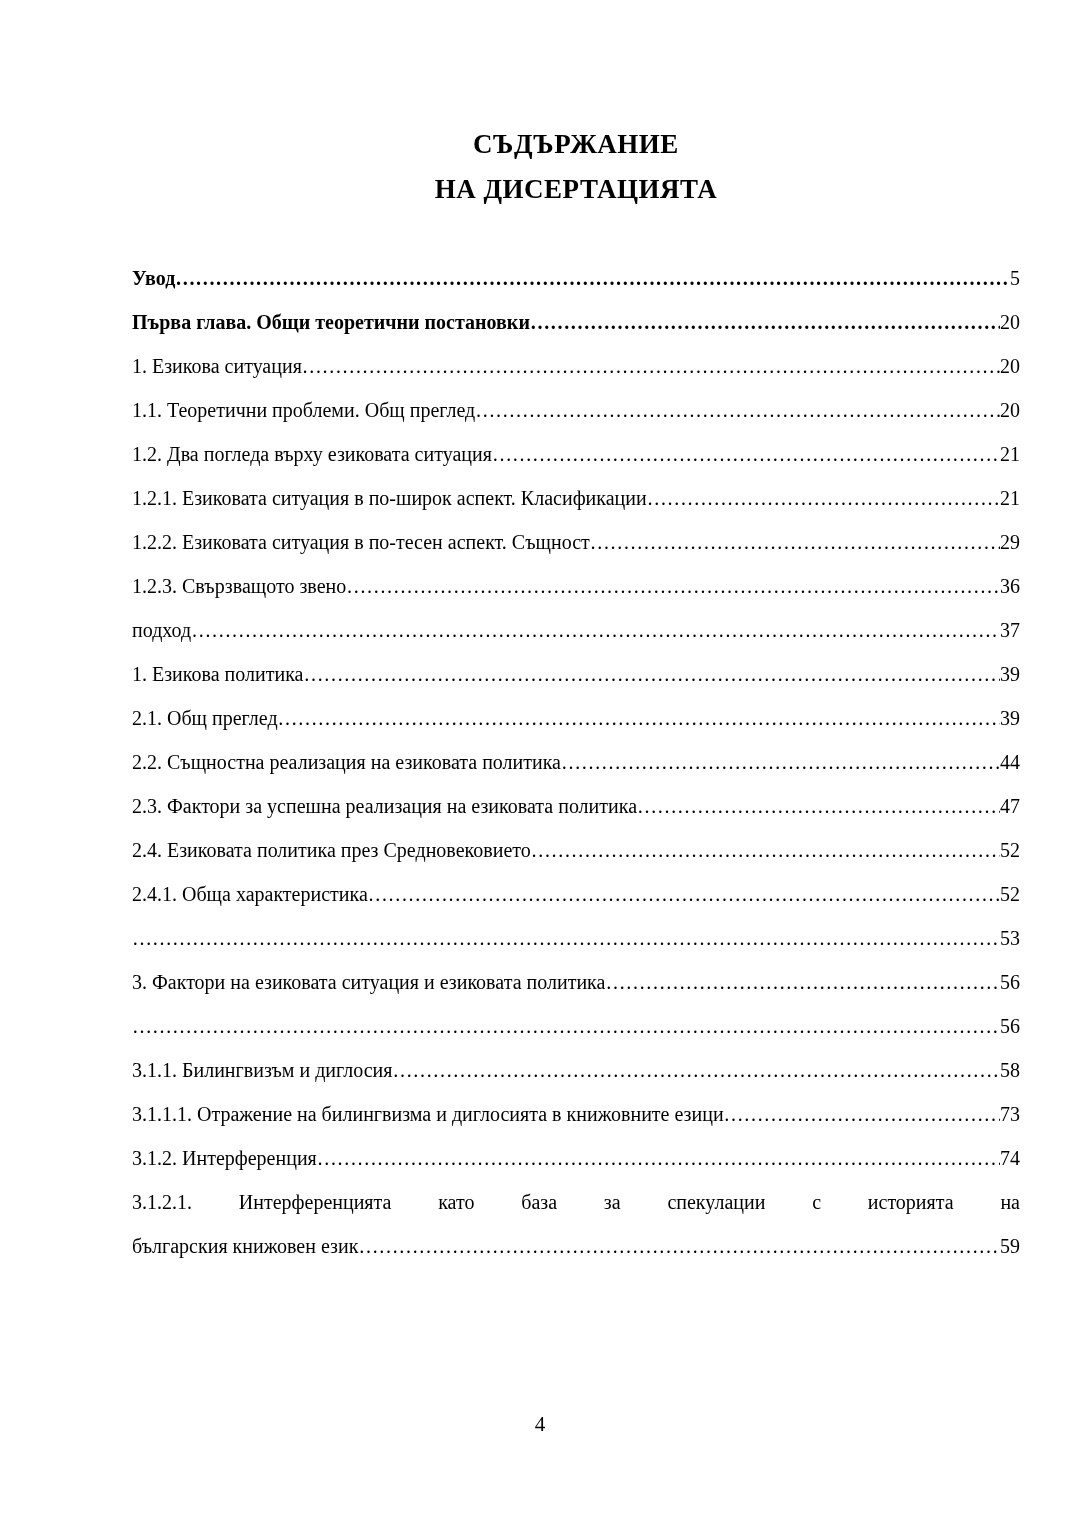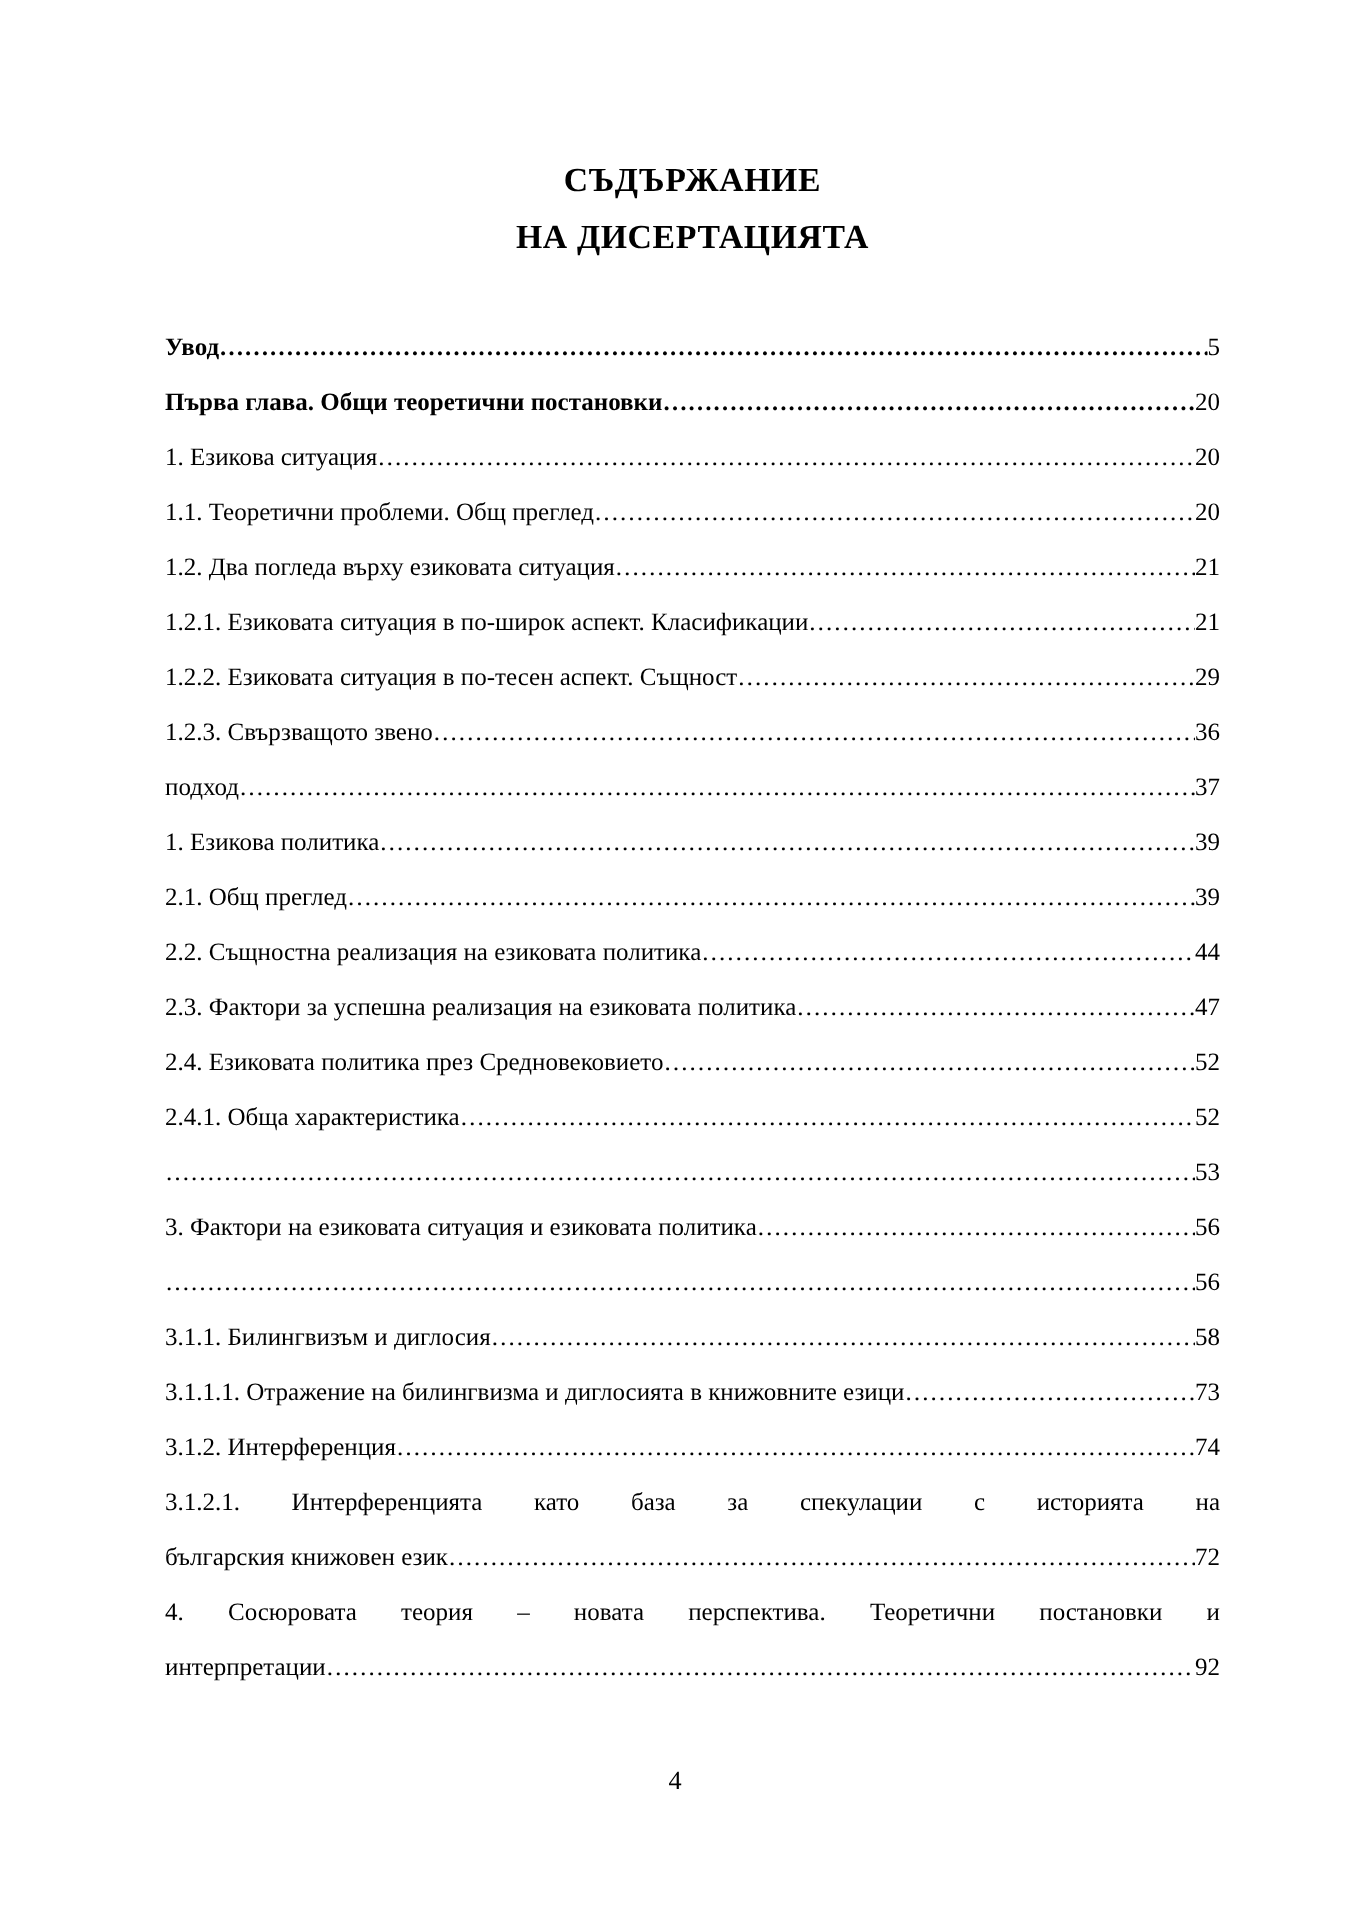--- a/index.html
+++ b/index.html
@@ -9,21 +9,21 @@
     height: 1527px;
     position: relative;
     font-family: "Liberation Serif", serif;
     color: #000000;
     overflow: hidden;
   }
   .page {
     position: relative;
     width: 1080px;
     height: 1527px;
-    padding: 122px 104px 0 132px;
+    padding: 122px 60px 0 132px;
   }
   .doc-title {
     text-align: center;
     font-size: 27px;
     font-weight: bold;
     line-height: 45px;
     letter-spacing: 0.5px;
   }
   .toc {
     margin-top: 44px;
@@ -261,28 +261,20 @@
       <span class="dots"></span>
       <span class="pagenum">74</span>
     </div>
   </div>
 
   <div class="entry">
     <div class="wrap-line">3.1.2.1. Интерференцията като база за спекулации с историята на</div>
     <div class="last-line">
       <span class="label">българския книжовен език</span>
       <span class="dots"></span>
-      <span class="pagenum">72</span>
-    </div>
-  </div>
-
-  <div class="entry">
-    <div class="wrap-line">4. Сосюровата теория – новата перспектива. Теоретични постановки и</div>
-    <div class="last-line">
-      <span class="label">интерпретации</span>
-      <span class="dots"></span>
-      <span class="pagenum">92</span>
-    </div>
-  </div>
+      <span class="pagenum">59</span>
+    </div>
+  </div>
+
 </div>
 
   <div class="footer-pagenum">4</div>
 </div>
 
 </body></html>

